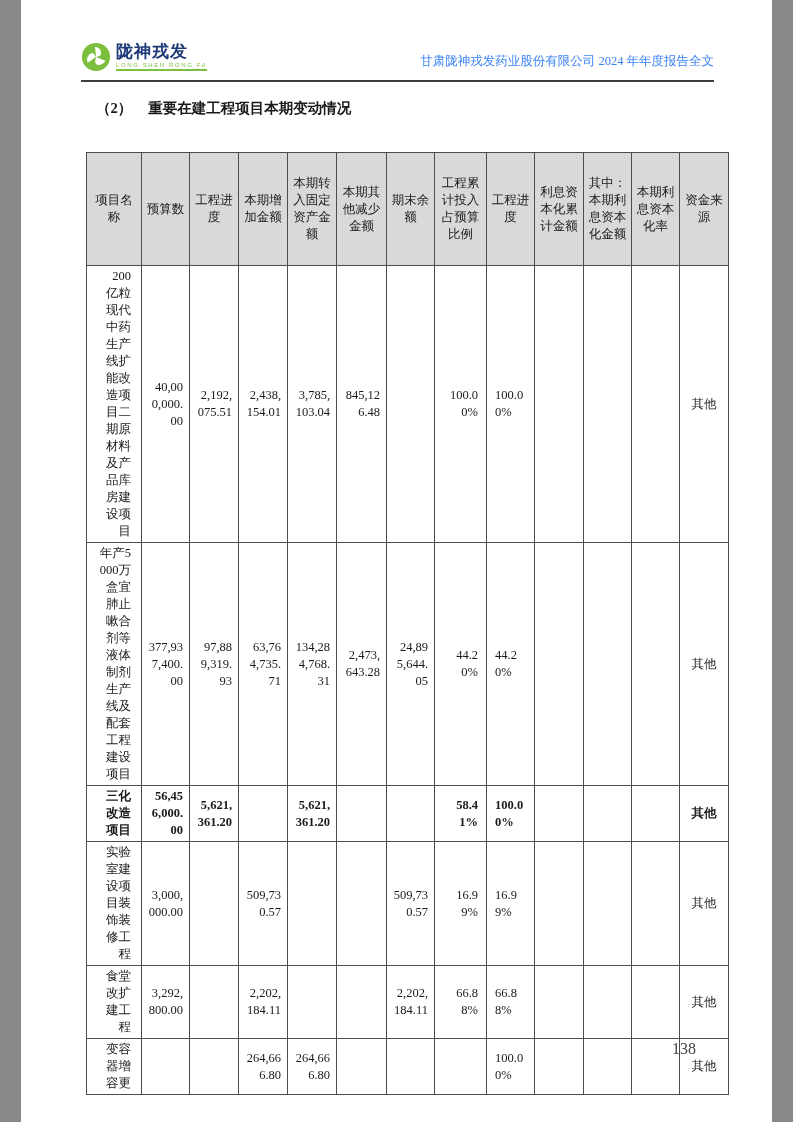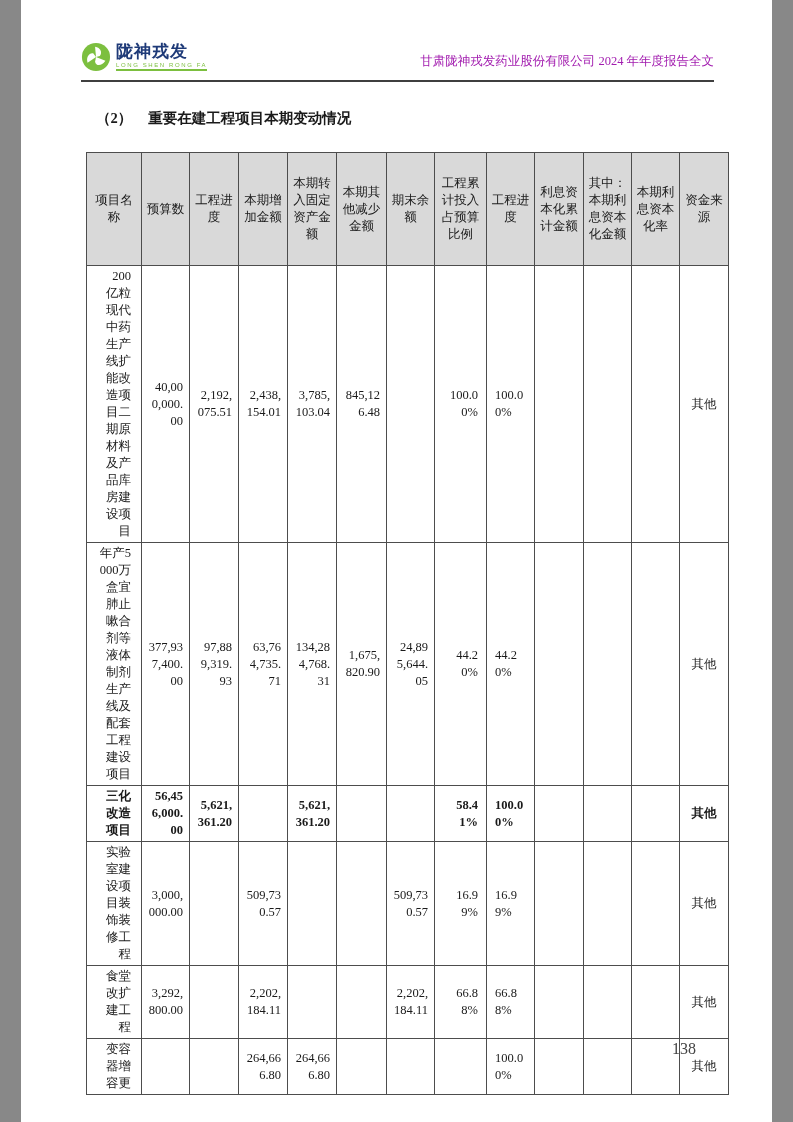--- a/index.html
+++ b/index.html
@@ -16,28 +16,28 @@
   
   .page-header{
     position:absolute;left:60px;right:58px;top:42px;
     display:flex;justify-content:space-between;align-items:flex-end;
   }
   .logo{display:flex;align-items:center;gap:5px;}
   .logo-mark{width:30px;height:30px;display:block;}
   .logo-text{display:flex;flex-direction:column;line-height:1;}
   .brand-cn{font-size:17px;font-weight:bold;color:#1e3a78;letter-spacing:1px;font-family:"Liberation Sans",sans-serif;}
   .brand-en{font-size:6px;color:#7cbf3f;letter-spacing:1.6px;margin-top:2px;border-bottom:2px solid #7cbf3f;padding-bottom:1px;font-family:"Liberation Sans",sans-serif;}
-  .doc-title{font-size:12.5px;color:#a21caf;padding-bottom:2px;}
+  .doc-title{font-size:12.5px;color:#3b82f6;padding-bottom:2px;}
   .header-rule{
     position:absolute;left:60px;right:58px;top:80px;
     height:2px;background:#3f3f3f;
   }
   
   .section-title{
-    position:absolute;left:75px;top:109px;
+    position:absolute;left:75px;top:99px;
     font-size:14.5px;font-weight:bold;margin:0;
   }
   .section-title .sec-num{margin-right:16px;}
   .unit-label{
     position:absolute;right:73px;top:133px;
     font-size:12.5px;
     margin-top:38px;
   }
   
   table.data-table{
@@ -156,21 +156,21 @@
           <td></td>
           <td></td>
           <td>其他</td>
         </tr>
         <tr class="r1">
           <td>年产5000万盒宜肺止嗽合剂等液体制剂生产线及配套工程建设项目</td>
           <td>377,937,400.00</td>
           <td>97,889,319.93</td>
           <td>63,764,735.71</td>
           <td>134,284,768.31</td>
-          <td>1,675,820.90</td>
+          <td>2,473,643.28</td>
           <td>24,895,644.05</td>
           <td>44.20%</td>
           <td>44.20%</td>
           <td></td>
           <td></td>
           <td></td>
           <td>其他</td>
         </tr>
         <tr class="r2">
           <td>三化改造项目</td>

